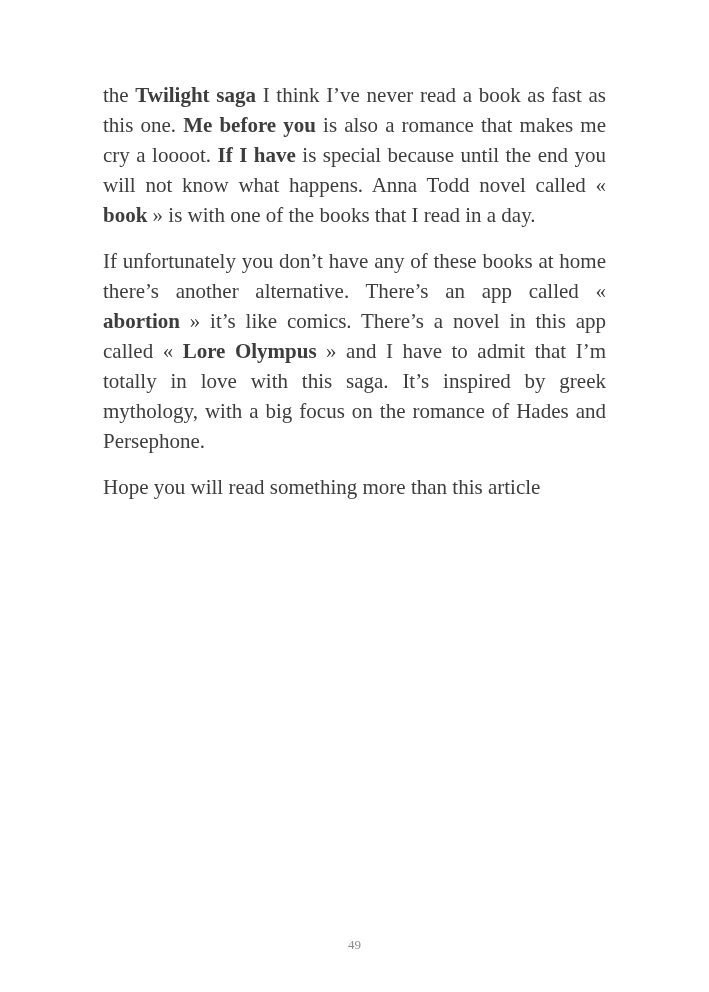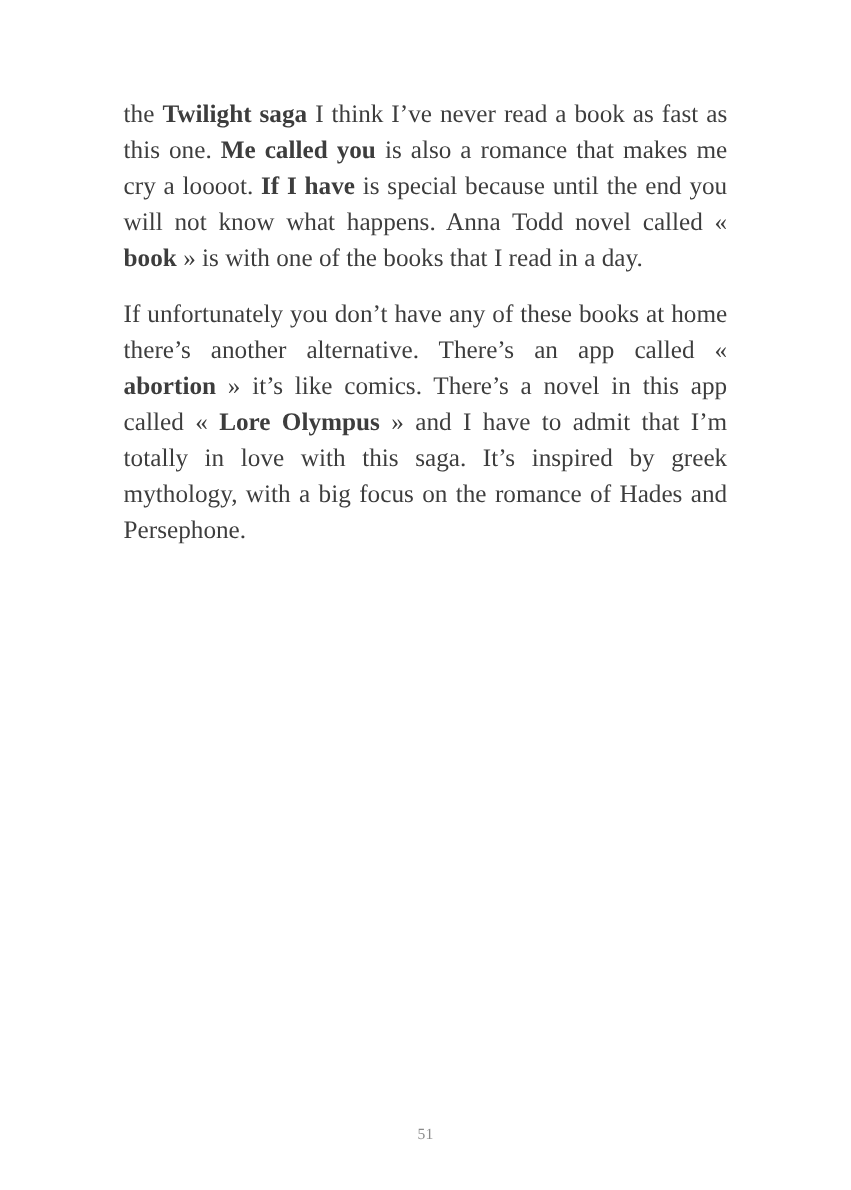--- a/index.html
+++ b/index.html
@@ -48,18 +48,19 @@
     line-height: 14px;
     color: var(--pagenum-color, #8a8a8a);
   }
 </style>
 </head>
 <body>
 
 <div class="page">
   <div class="text-block">
     <div>
-        <p><span>the </span><b>Twilight saga</b><span> I think I’ve never read a book as fast as this one. </span><b>Me called you</b><span> is also a romance that makes me cry a loooot. </span><b>If I have</b><span> is special because until the end you will not know what happens. Anna Todd novel called « </span><b>book</b><span> » is with one of the books that I read in a day.</span></p>
+        <p><span>the </span><b>Twilight saga</b><span> I think I’ve never read a book as fast as this one. </span><b>Me before you</b><span> is also a romance that makes me cry a loooot. </span><b>If I have</b><span> is special because until the end you will not know what happens. Anna Todd novel called « </span><b>book</b><span> » is with one of the books that I read in a day.</span></p>
         <p><span>If unfortunately you don’t have any of these books at home there’s another alternative. There’s an app called « </span><b>abortion</b><span> » it’s like comics. There’s a novel in this app called « </span><b>Lore Olympus</b><span> » and I have to admit that I’m totally in love with this saga. It’s inspired by greek mythology, with a big focus on the romance of Hades and Persephone.</span></p>
+        <p><span>Hope you will read something more than this article</span></p>
       </div>
   </div>
-  <div class="page-number">51</div>
+  <div class="page-number">49</div>
 </div>
 
 </body></html>

